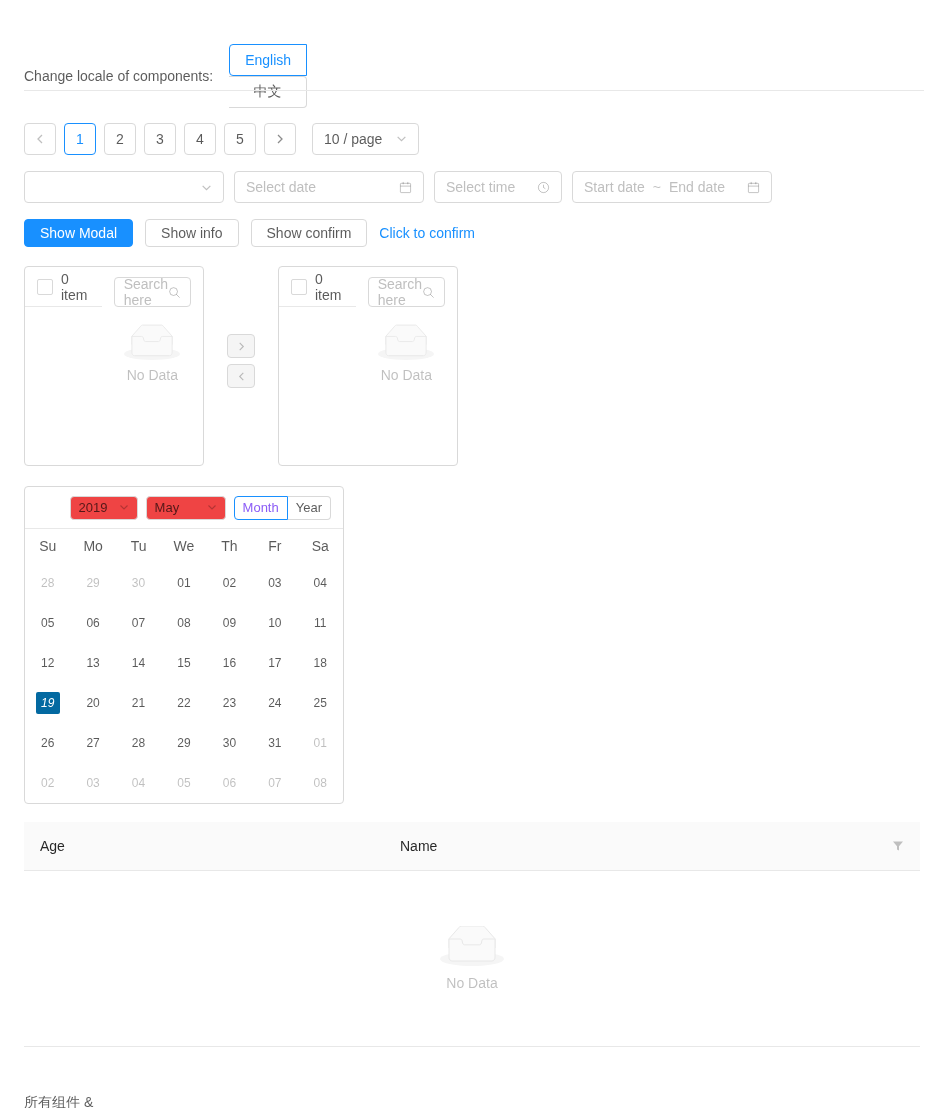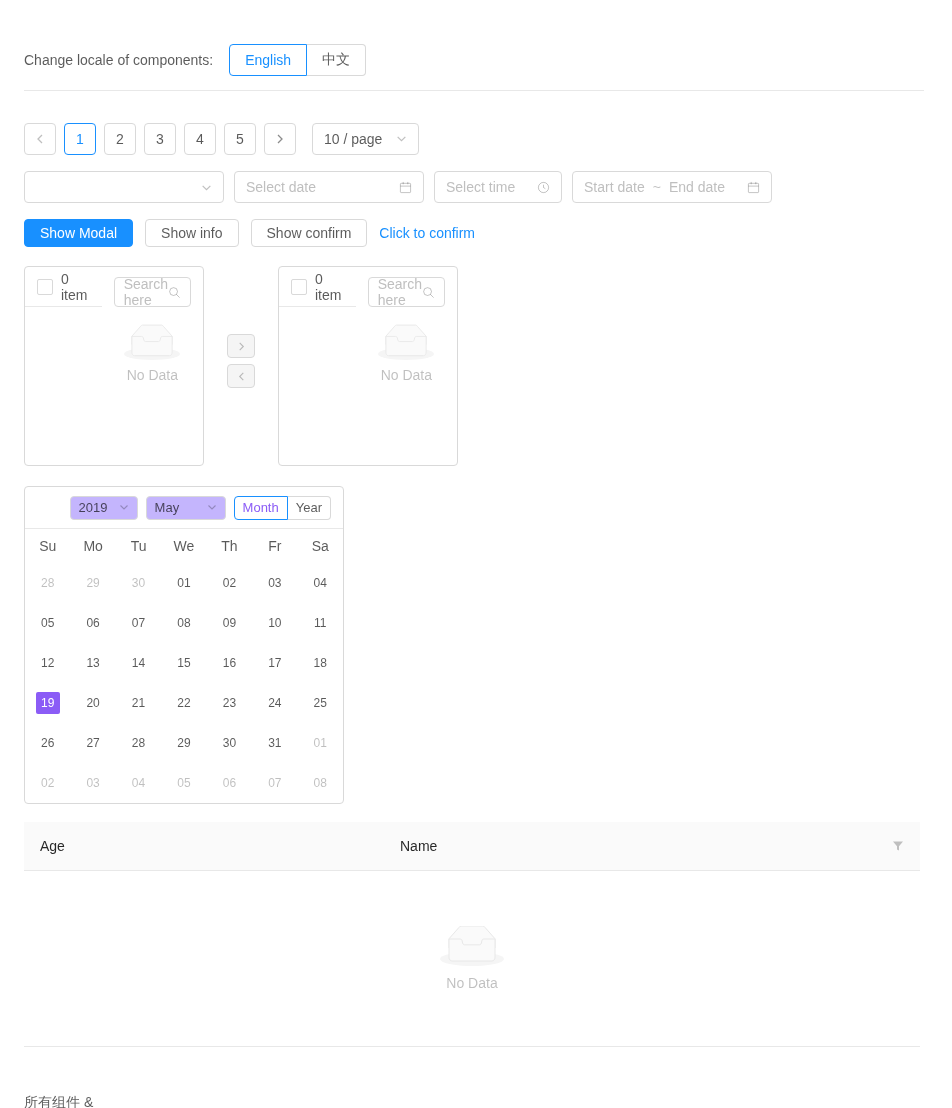--- a/index.html
+++ b/index.html
@@ -13,21 +13,21 @@
     overflow: hidden;
   }
   .page { position: relative; width: 952px; height: 1108px; }
 
   
   .locale-row {
     position: absolute; left: 24px; top: 44px;
     display: flex; align-items: center;
   }
   .locale-label { font-size: 14px; color: rgba(0,0,0,0.65); margin-right: 16px; }
-  .radio-group { display: flex; }
+  .radio-group { display: flex; flex-direction: column; }
   .radio-btn {
     height: 32px; padding: 0 15px;
     display: flex; align-items: center; justify-content: center;
     border: 1px solid #d9d9d9; background: #fff;
     font-size: 14px; color: rgba(0,0,0,0.65);
     cursor: pointer; position: relative;
   }
   .radio-btn:first-child { border-radius: 4px 0 0 4px; }
   .radio-btn:last-child { border-radius: 0 4px 4px 0; border-left: none; }
   .radio-btn.checked {
@@ -142,21 +142,21 @@
   .calendar {
     position: absolute; left: 24px; top: 486px;
     width: 320px; border: 1px solid #d9d9d9; border-radius: 4px; background: #fff;
   }
   .cal-head {
     height: 42px; border-bottom: 1px solid #e8e8e8;
     display: flex; align-items: center; justify-content: flex-end;
     padding: 0 12px;
   }
   .cal-sel {
-    height: 24px; border: 1px solid #d9d9d9; border-radius: 4px; background: #c4b5fd;
+    height: 24px; border: 1px solid #d9d9d9; border-radius: 4px; background: #ef4444;
     display: flex; align-items: center; justify-content: space-between;
     padding: 0 8px; font-size: 13px; color: rgba(0,0,0,0.65);
     margin-right: 8px; cursor: pointer;
   }
   .cal-sel.year { width: 68px; }
   .cal-sel.month { width: 80px; }
   .cal-toggle { display: flex; }
   .cal-tbtn {
     height: 24px; padding: 0 8px; border: 1px solid #d9d9d9; background: #fff;
     display: flex; align-items: center; font-size: 13px; color: rgba(0,0,0,0.65);
@@ -172,21 +172,21 @@
   }
   table.cal-table td {
     height: 40px; text-align: center; font-size: 12px;
     color: rgba(0,0,0,0.65); cursor: pointer;
   }
   td .daycell {
     display: inline-flex; align-items: center; justify-content: center;
     width: 24px; height: 22px; border-radius: 2px;
   }
   td.dim .daycell { color: rgba(0,0,0,0.25); }
-  td.sel .daycell { background: #8b5cf6; color: #fff; }
+  td.sel .daycell { background: #0369a1; color: #fff; font-style: italic; }
 
   
   .data-table {
     position: absolute; left: 24px; top: 822px; width: 896px;
   }
   .th-row {
     display: flex; height: 49px; background: #fafafa;
     border-bottom: 1px solid #e8e8e8; align-items: center;
   }
   .th {

